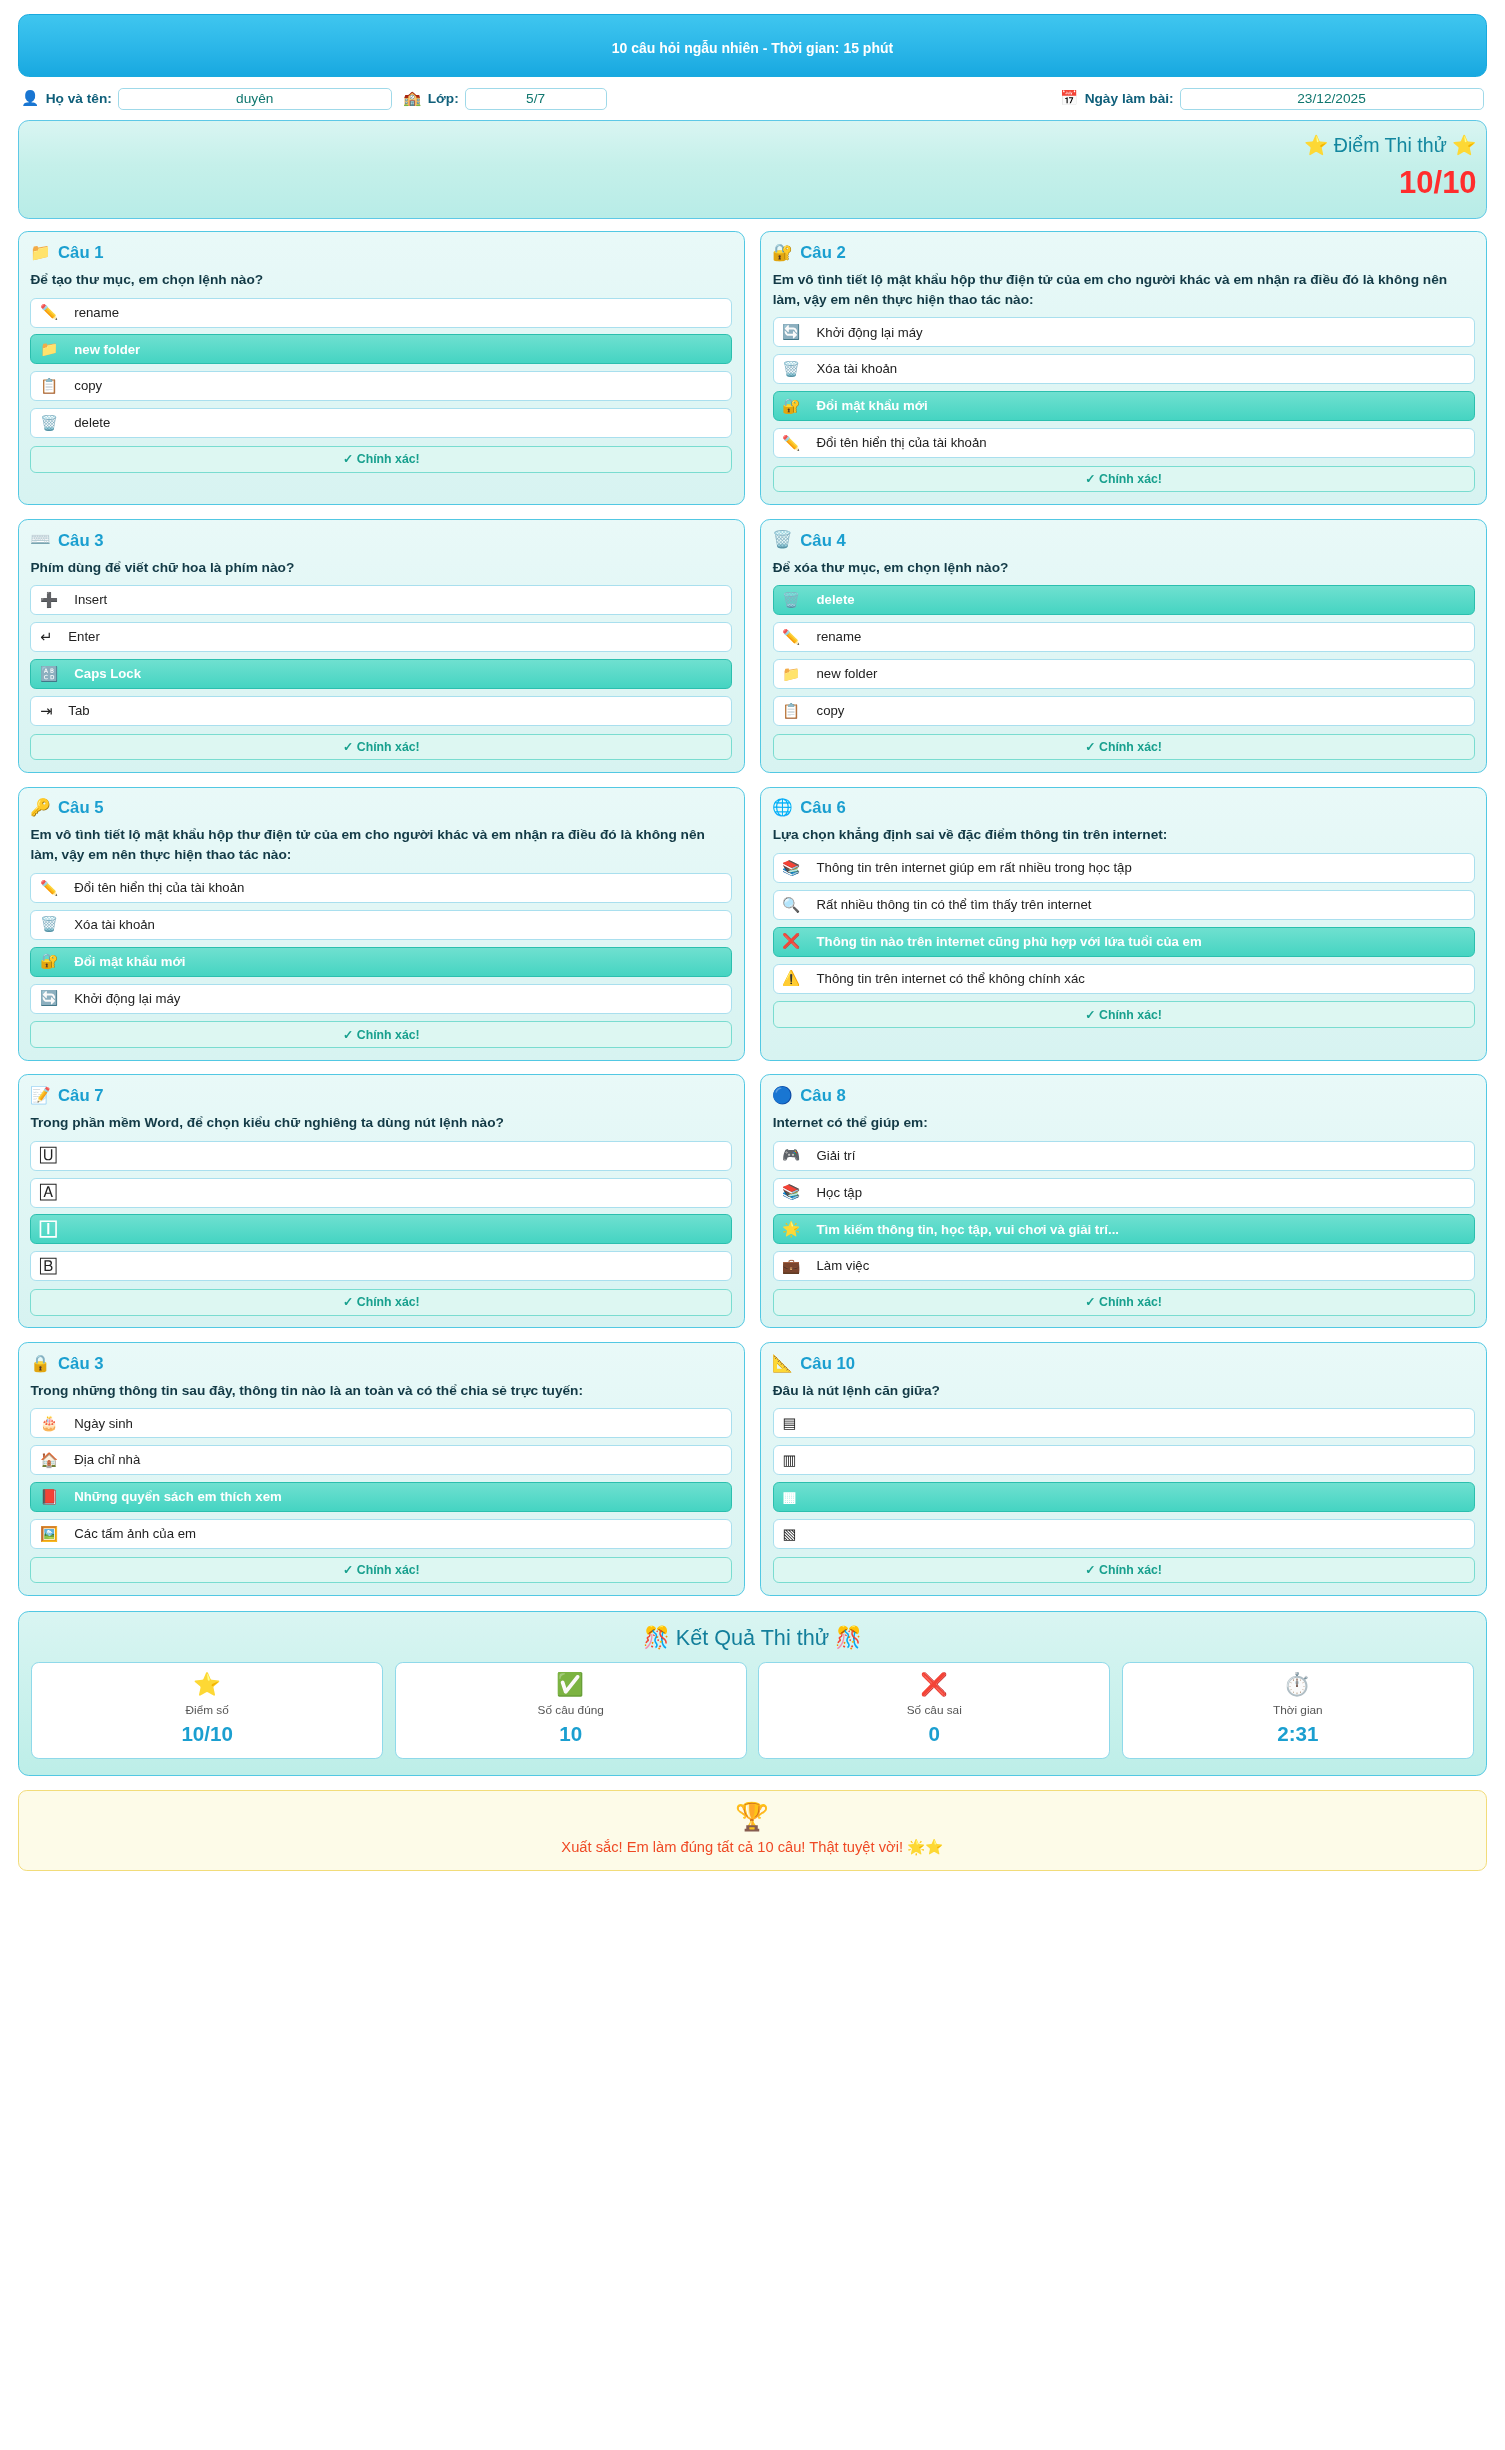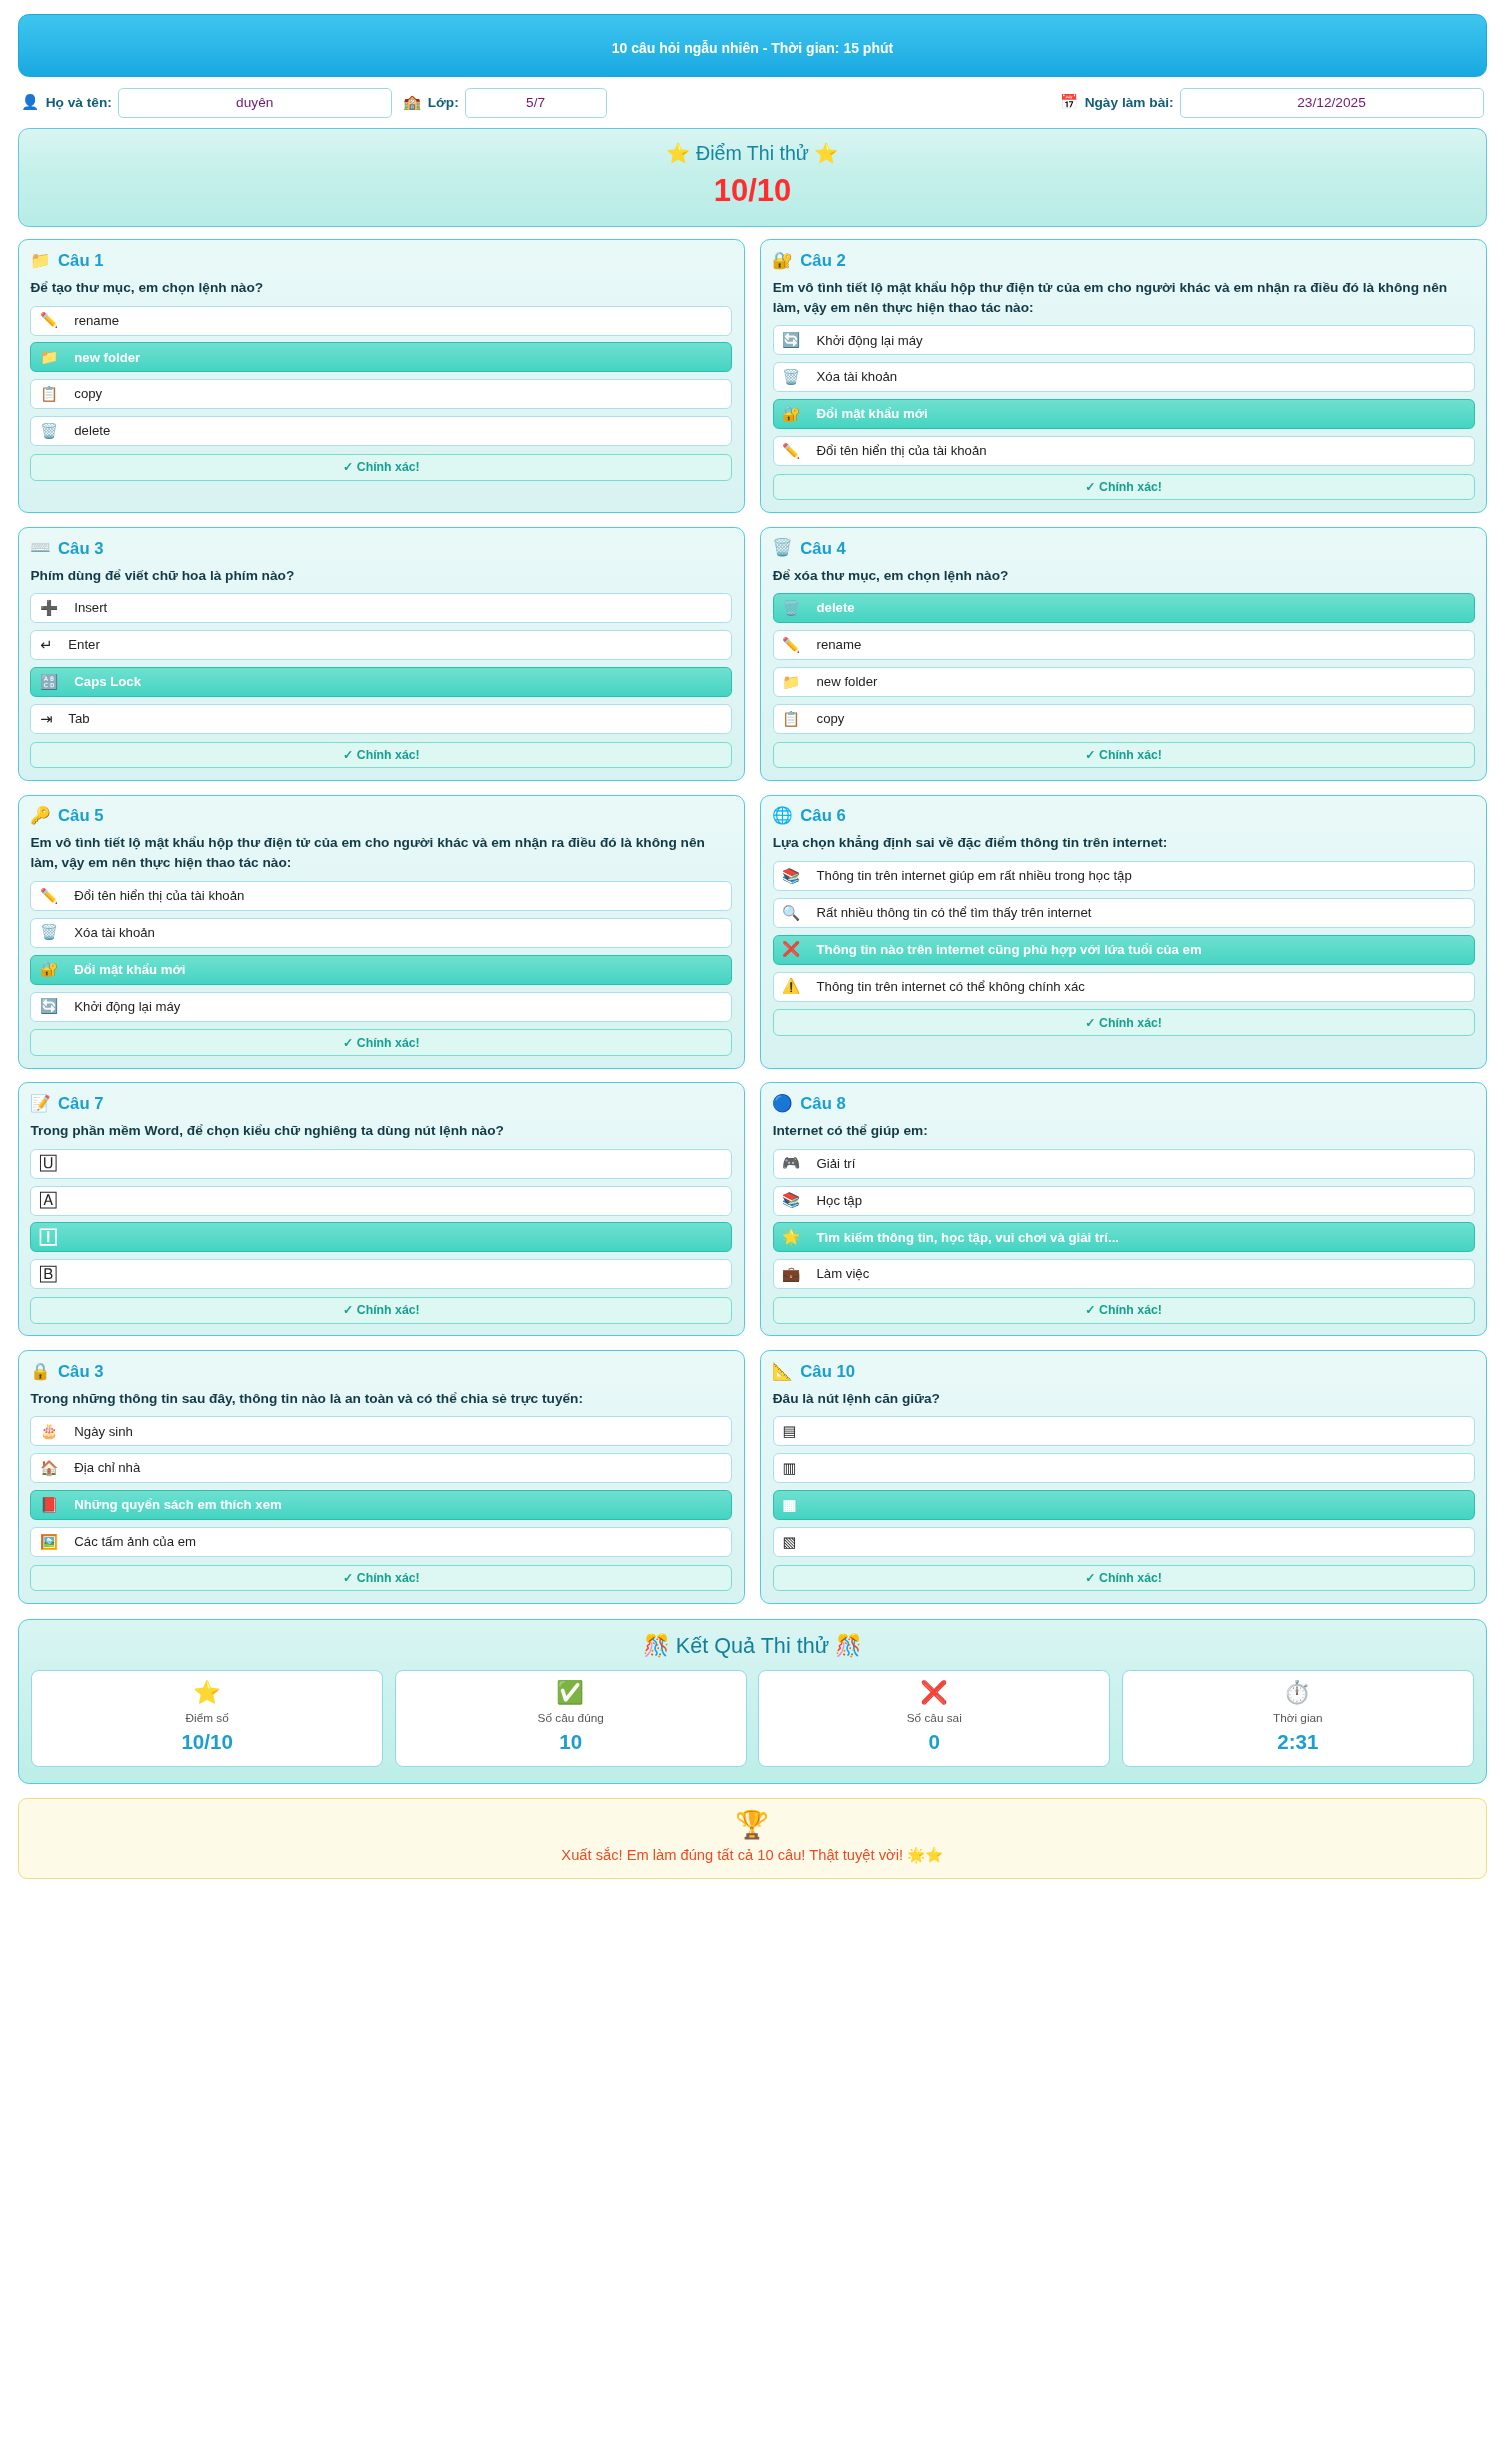--- a/index.html
+++ b/index.html
@@ -54,41 +54,41 @@
     font-size: 13.7px;
     font-weight: bold;
     color: #0f5f7a;
     white-space: nowrap;
   }
   .info-ico { font-size: 14.7px; line-height: 1; }
   .info-input {
     background: #ffffff;
     border: 1px solid #9fd9e9;
     border-radius: 4.9px;
-    height: 30px;
+    height: 22px;
     display: flex;
     align-items: center;
     justify-content: center;
     font-size: 13.7px;
-    color: #701a75;
+    color: #0f766e;
     padding: 0 8.8px;
   }
   .w-name { width: 274px; }
   .w-class { width: 142px; }
   .w-date { width: 304px; }
   .spacer { flex: 1; }
 
   
   .score-panel {
     margin-top: 10.8px;
     background: linear-gradient(180deg, #d9f5f2 0%, #c5f0ea 45%, #b8ece7 100%);
     border: 1.5px solid #5ec8e6;
     border-radius: 10.8px;
     padding: 12.7px 9.8px 16.7px 9.8px;
-    text-align: center;
+    text-align: right;
   }
   .score-title {
     font-size: 19.6px;
     color: #13879f;
     font-weight: 400;
   }
   .score-value {
     margin-top: 7.8px;
     font-size: 31px;
     font-weight: bold;

